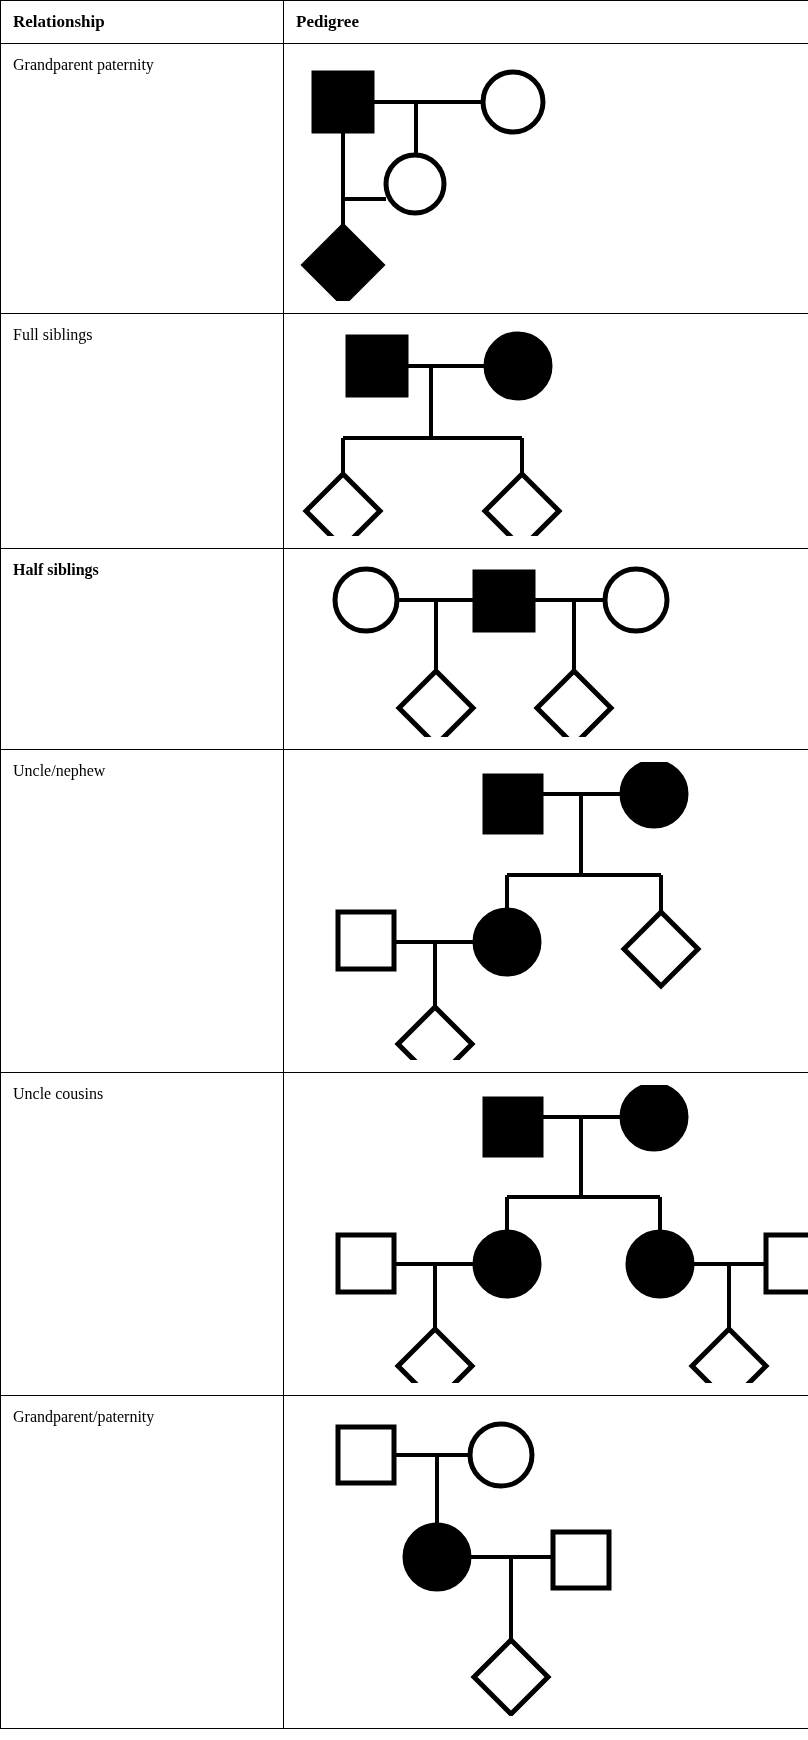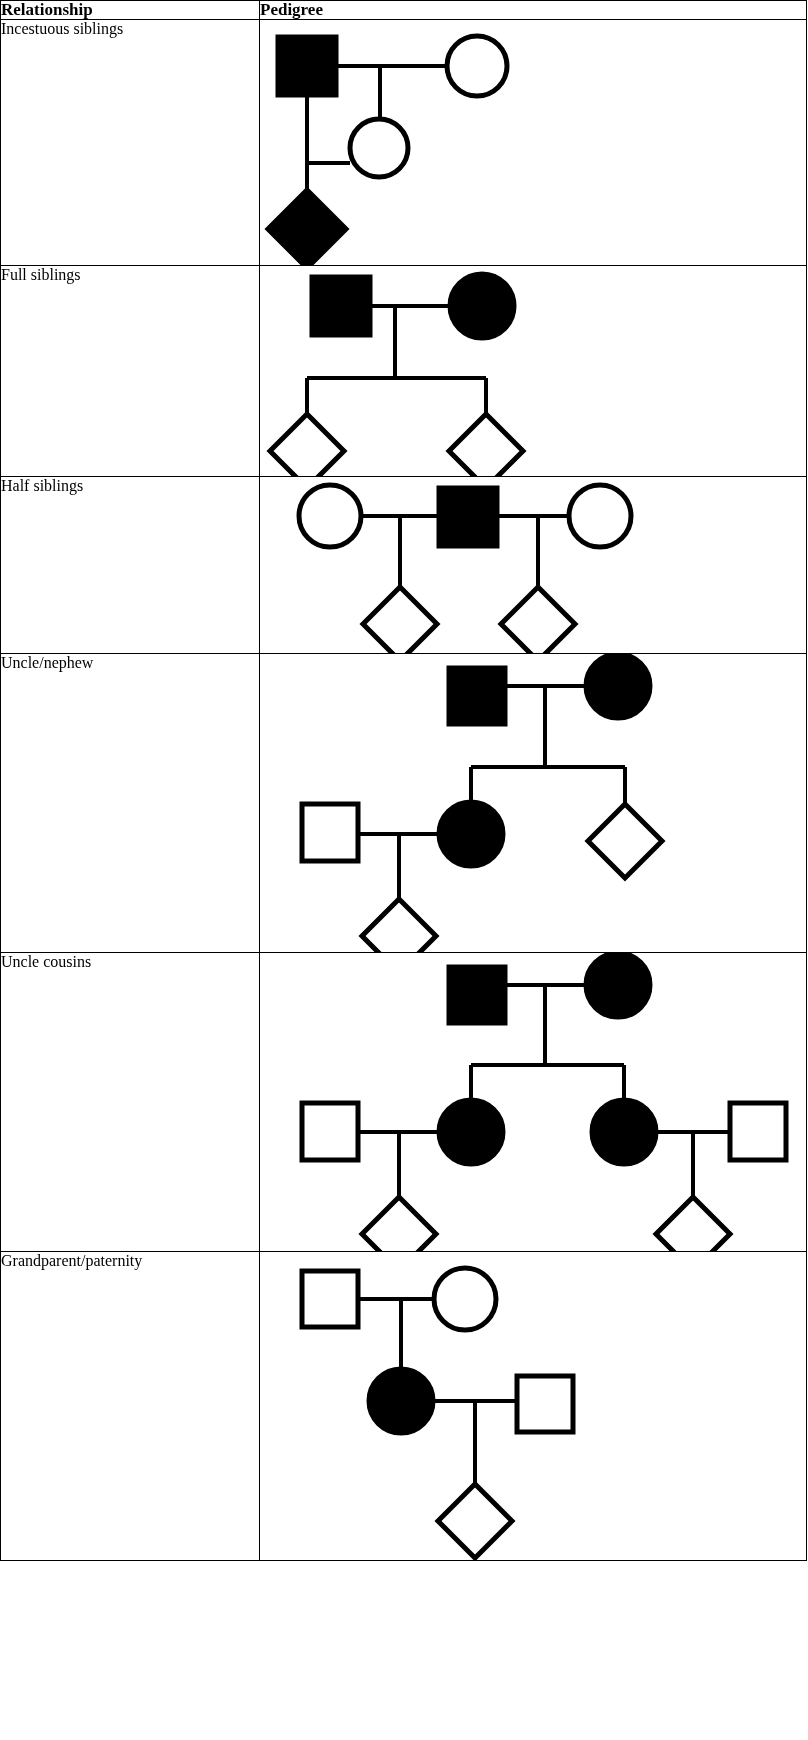--- a/index.html
+++ b/index.html
@@ -2,37 +2,37 @@
 <html><head>
 <meta charset="utf-8">
 <title>Pedigree Relationship Table</title>
 <style>
   html,body{margin:0;padding:0;background:#ffffff;}
   body{font-family:"Liberation Serif","DejaVu Serif",serif;color:#000;}
   #page{position:relative;width:808px;height:1740px;overflow:hidden;background:#fff;}
 
   table.pedigree-table{border-collapse:collapse;width:806px;margin:0;table-layout:fixed;}
   table.pedigree-table td,table.pedigree-table th{
-    border:1px solid #000;padding:0;vertical-align:top;background:#fff;
+    border:1px solid #000;padding:12px;vertical-align:top;background:#fff;
   }
   th.col-relationship,td.col-relationship{width:258px;}
   th.col-pedigree,td.col-pedigree{width:546px;}
   thead th{
     font-weight:bold;font-size:17px;line-height:1;
     padding:9px 0 9px 8px;text-align:left;height:18px;
   }
   td.col-relationship{font-size:16px;padding:6px 0 0 8px;line-height:1.15;}
   td.col-pedigree{position:relative;padding:0;}
   .ped-canvas{position:relative;width:100%;height:100%;}
   .ped-canvas svg{display:block;position:absolute;left:0;top:0;}
 
   
   tr.row-0 td{height:245px;}
   tr.row-1 td{height:210px;}
-  tr.row-2 td{height:176px;}
+  tr.row-2 td{height:176px;font-weight:bold;}
   tr.row-3 td{height:298px;}
   tr.row-4 td{height:298px;}
   tr.row-5 td{height:308px;}
 
   .sym{fill:#fff;stroke:#000;stroke-width:5;}
   .sym-filled{fill:#000;stroke:#000;stroke-width:5;}
   .lnk{stroke:#000;stroke-width:4;fill:none;stroke-linecap:butt;}
 </style>
 </head>
 <body>
@@ -41,21 +41,21 @@
 <table class="pedigree-table">
   <thead>
     <tr>
       <th class="col-relationship">Relationship</th>
       <th class="col-pedigree">Pedigree</th>
     </tr>
   </thead>
   <tbody>
 
     <tr class="row-0">
-      <td class="col-relationship">Incestuous siblings</td>
+      <td class="col-relationship">Grandparent paternity</td>
       <td class="col-pedigree">
         <div class="ped-canvas">
           <svg width="546" height="245" viewBox="0 0 546 245" xmlns="http://www.w3.org/2000/svg">
 
             <line class="lnk" x1="76" y1="46" x2="187" y2="46"></line>
 
             <line class="lnk" x1="120" y1="46" x2="120" y2="100"></line>
 
             <line class="lnk" x1="47" y1="76" x2="47" y2="210"></line>
 

